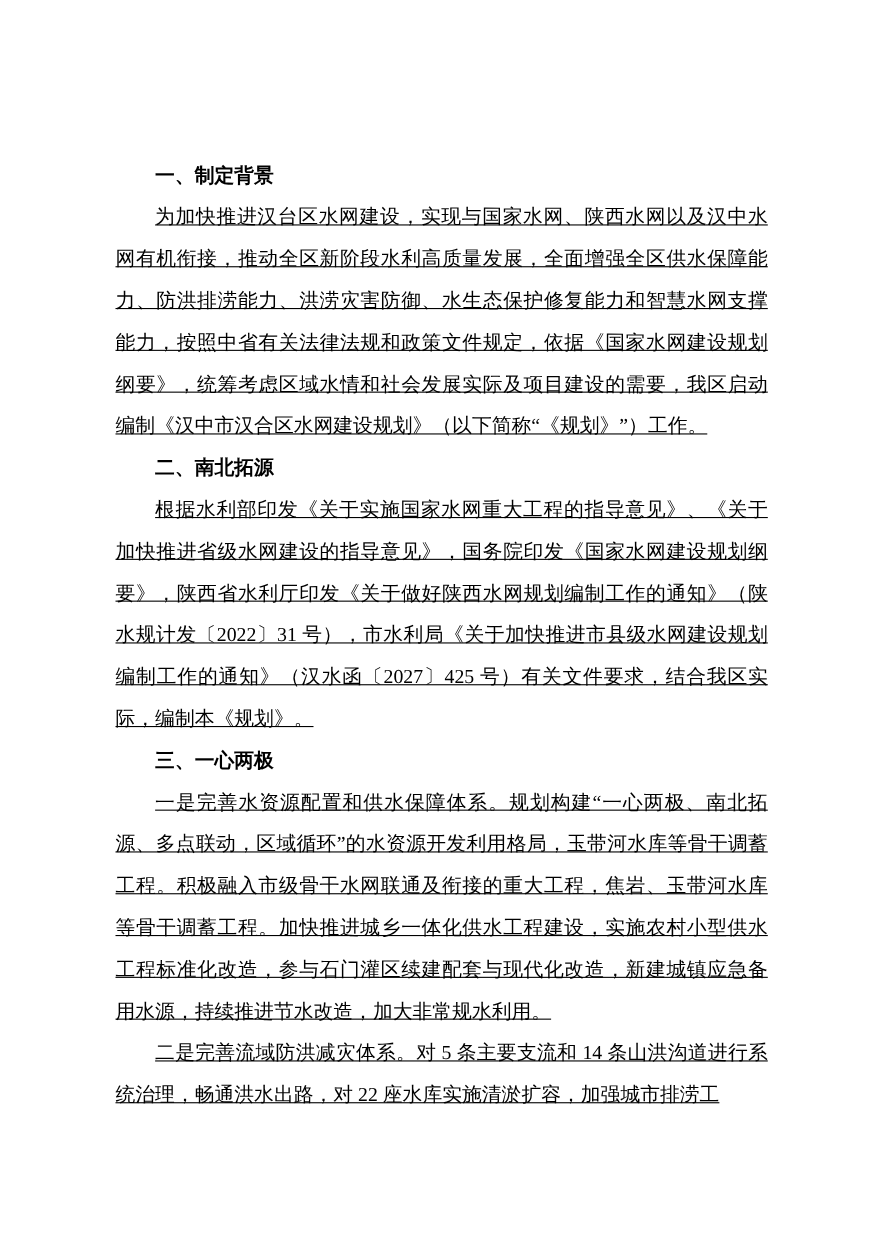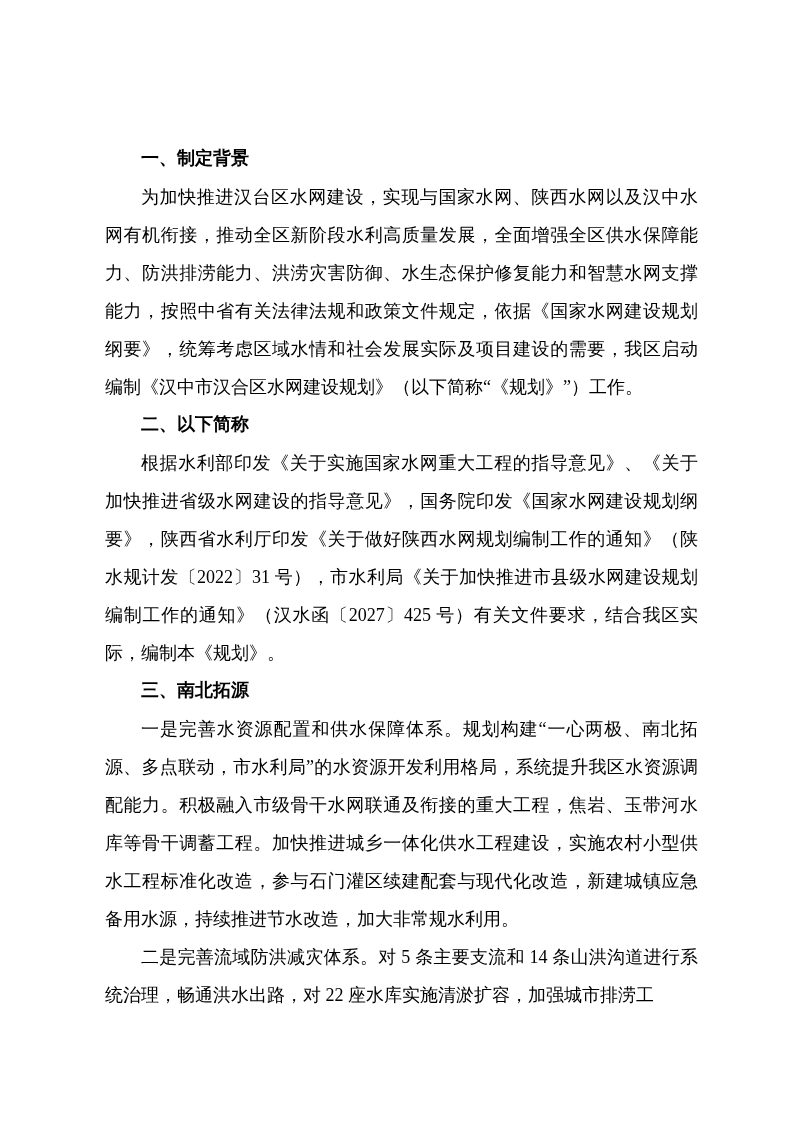--- a/index.html
+++ b/index.html
@@ -22,40 +22,41 @@
     color: #000000;
     font-family: "Liberation Serif", "DejaVu Serif", serif;
     font-size: 18px;
     line-height: 38px;
   }
   .doc-heading {
     margin: 0;
     padding: 0;
     font-size: 18px;
     font-weight: bold;
-    font-family: Liberation Mono, monospace;
+    font-family: Liberation Sans, sans-serif;
     text-indent: 2em;
     line-height: 38px;
     color: #000000;
   }
   .doc-paragraph {
     margin: 0;
     padding: 0;
     text-align: justify;
     text-indent: 2em;
     line-height: 38px;
     word-break: break-all;
+    text-decoration: underline;
   }
 </style>
 </head>
 <body>
 
 <div class="page">
   <div class="content">
     <h2 class="doc-heading">一、制定背景</h2>
     <p class="doc-paragraph">为加快推进汉台区水网建设，实现与国家水网、陕西水网以及汉中水网有机衔接，推动全区新阶段水利高质量发展，全面增强全区供水保障能力、防洪排涝能力、洪涝灾害防御、水生态保护修复能力和智慧水网支撑能力，按照中省有关法律法规和政策文件规定，依据《国家水网建设规划纲要》，统筹考虑区域水情和社会发展实际及项目建设的需要，我区启动编制《汉中市汉合区水网建设规划》（以下简称“《规划》”）工作。</p>
-    <h2 class="doc-heading">二、以下简称</h2>
+    <h2 class="doc-heading">二、南北拓源</h2>
     <p class="doc-paragraph">根据水利部印发《关于实施国家水网重大工程的指导意见》、《关于加快推进省级水网建设的指导意见》，国务院印发《国家水网建设规划纲要》，陕西省水利厅印发《关于做好陕西水网规划编制工作的通知》（陕水规计发〔2022〕31 号），市水利局《关于加快推进市县级水网建设规划编制工作的通知》（汉水函〔2027〕425 号）有关文件要求，结合我区实际，编制本《规划》。</p>
-    <h2 class="doc-heading">三、南北拓源</h2>
-    <p class="doc-paragraph">一是完善水资源配置和供水保障体系。规划构建“一心两极、南北拓源、多点联动，市水利局”的水资源开发利用格局，系统提升我区水资源调配能力。积极融入市级骨干水网联通及衔接的重大工程，焦岩、玉带河水库等骨干调蓄工程。加快推进城乡一体化供水工程建设，实施农村小型供水工程标准化改造，参与石门灌区续建配套与现代化改造，新建城镇应急备用水源，持续推进节水改造，加大非常规水利用。</p>
+    <h2 class="doc-heading">三、一心两极</h2>
+    <p class="doc-paragraph">一是完善水资源配置和供水保障体系。规划构建“一心两极、南北拓源、多点联动，区域循环”的水资源开发利用格局，玉带河水库等骨干调蓄工程。积极融入市级骨干水网联通及衔接的重大工程，焦岩、玉带河水库等骨干调蓄工程。加快推进城乡一体化供水工程建设，实施农村小型供水工程标准化改造，参与石门灌区续建配套与现代化改造，新建城镇应急备用水源，持续推进节水改造，加大非常规水利用。</p>
     <p class="doc-paragraph">二是完善流域防洪减灾体系。对 5 条主要支流和 14 条山洪沟道进行系统治理，畅通洪水出路，对 22 座水库实施清淤扩容，加强城市排涝工</p>
   </div>
 </div>
 
 </body></html>

